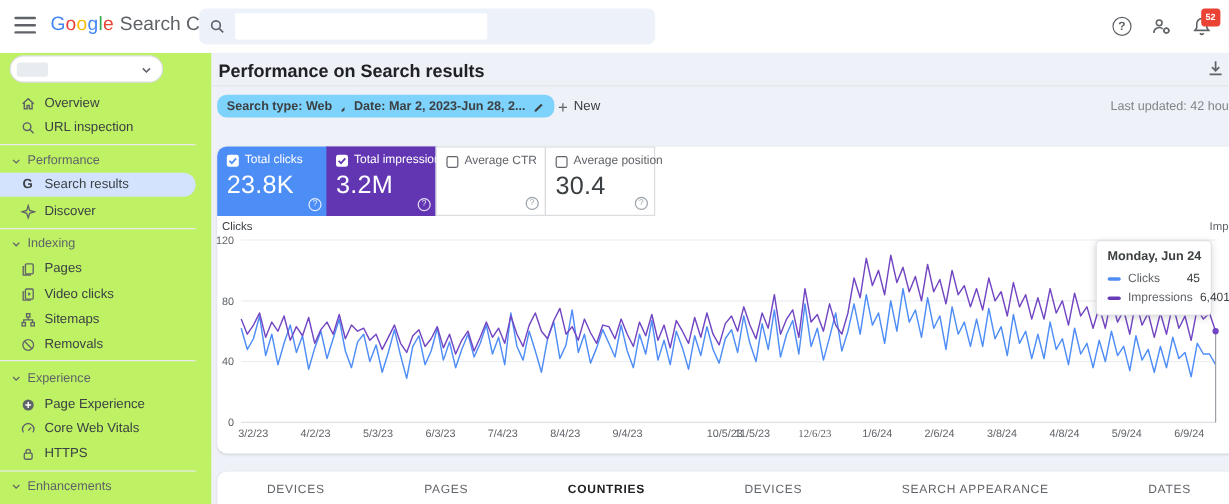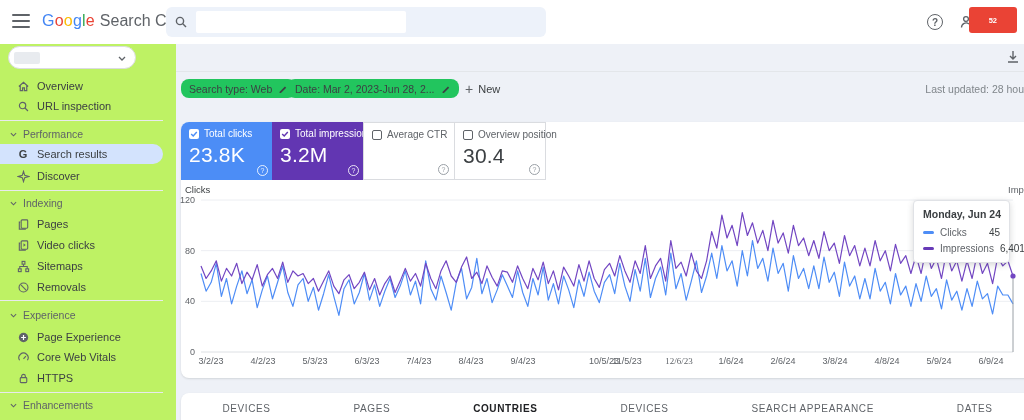--- a/index.html
+++ b/index.html
@@ -15,41 +15,41 @@
   .hamburger { position:absolute; left:12px; top:14px; width:18px; height:14px; cursor:pointer; }
   .hamburger span { display:block; height:2px; background:#5f6368; margin-bottom:4px; border-radius:1px; }
   .brand { position:absolute; left:42px; top:12px; font-size:16px; display:flex; gap:5px; align-items:baseline; }
   .brand .g-letters { font-weight:500; letter-spacing:.2px; }
   .brand .g-rest { color:#5f6368; }
   .searchbar { position:absolute; left:166px; top:7px; width:380px; height:30px; background:#edf2fa; border-radius:6px; display:flex; align-items:center; padding:0 8px; }
   .search-redacted { margin-left:8px; width:210px; height:22px; background:#fff; border-radius:2px; }
   .topbar-right { position:absolute; right:14px; top:0; height:44px; display:flex; align-items:center; gap:16px; }
   .help-circle { width:16px; height:16px; border:1.4px solid #5f6368; border-radius:50%; color:#5f6368; font-size:10px; font-weight:700; display:flex; align-items:center; justify-content:center; cursor:pointer; }
   .bell-wrap { position:relative; cursor:pointer; }
-  .badge { position:absolute; top:-6px; right:-7px; background:#ea4335; color:#fff; font-size:7.5px; font-weight:700; min-width:13px; height:26px; border-radius:3px; display:flex; align-items:center; justify-content:center; padding:0 20px; }
+  .badge { position:absolute; top:-6px; right:-7px; background:#ea4335; color:#fff; font-size:7.5px; font-weight:700; min-width:13px; height:15px; border-radius:3px; display:flex; align-items:center; justify-content:center; padding:0 4px; }
 
   
   .sidebar { position:absolute; top:44px; left:0; width:176px; bottom:0; background:#bef264; z-index:30; }
   .prop-selector { position:absolute; left:8px; top:2px; width:128px; height:23px; border:1px solid #dadce0; border-radius:12px; background:#fff; cursor:pointer; }
   .prop-blur { position:absolute; left:5px; top:5px; width:26px; height:12px; background:#e8ebef; border-radius:2px; }
   .prop-caret { position:absolute; right:9px; top:9px; }
   .nav-item { position:absolute; left:0; width:163px; height:20px; display:flex; align-items:center; cursor:pointer; font-size:11px; color:#3c4043; }
   .nav-item .ico { position:absolute; left:16px; width:14px; height:14px; display:flex; align-items:center; justify-content:center; }
   .nav-item .lbl { position:absolute; left:37px; white-space:nowrap; }
   .nav-item.selected { background:#d3e3fd; border-radius:0 14px 14px 0; }
   .nav-section { position:absolute; left:10px; height:16px; display:flex; align-items:center; gap:6px; font-size:10.5px; color:#5f6368; cursor:pointer; }
   .nav-divider { position:absolute; left:0; width:163px; height:1px; background:#e8eaed; }
   .gicon { font-size:11px; font-weight:700; color:#3c4043; }
 
   
   .content { position:absolute; left:176px; top:44px; right:0; bottom:0; background:#eef1f7; }
   .page-title { position:absolute; left:6px; top:7px; font-size:15px; color:#202124; }
   .export-top { position:absolute; right:3px; top:5px; cursor:pointer; }
   .title-divider { position:absolute; left:0; right:0; top:27px; height:1px; background:#e3e6ea; }
-  .chip { position:absolute; top:35px; height:19px; background:#22c55e; border-radius:8px; display:flex; align-items:center; gap:6px; padding:0 8px; font-size:10.5px; font-weight:400; color:#3c4043; cursor:pointer; white-space:nowrap; }
+  .chip { position:absolute; top:35px; height:19px; background:#7dd3fc; border-radius:8px; display:flex; align-items:center; gap:6px; padding:0 8px; font-size:10.5px; font-weight:700; color:#3c4043; cursor:pointer; white-space:nowrap; }
   .new-btn { position:absolute; top:35px; left:289px; height:19px; display:flex; align-items:center; gap:5px; font-size:11px; color:#3c4043; cursor:pointer; }
   .new-plus { font-size:14px; color:#5f6368; line-height:1; }
   .last-updated { position:absolute; top:39px; right:0; font-size:10.5px; color:#80868b; white-space:nowrap; }
 
   
   .chart-card { position:absolute; left:5px; top:78px; right:-10px; height:256px; background:#fff; border-radius:8px; box-shadow:0 1px 2px rgba(60,64,67,.15); }
   .metric-row { position:absolute; left:0; top:0; display:flex; }
   .metric-card { width:92px; height:58px; background:#fff; border:1px solid #dadce0; margin-left:-1px; position:relative; padding:6px 8px; cursor:pointer; }
   .metric-card:first-child { margin-left:0; border-radius:8px 0 0 0; }
   .metric-card.colored { border:none; }
@@ -259,20 +259,21 @@
 
   <div class="nav-section" style="top:353px">
     <svg width="7" height="5" viewBox="0 0 8 5" fill="none" stroke="#5f6368" stroke-width="1.2">
         <path d="M1 1 L4 4 L7 1"></path>
       </svg>
     <span>Enhancements</span>
   </div>
 </aside>
 
 <main class="content">
+  <h1 class="page-title">Performance on Search results</h1>
   <div class="export-top">
     <svg width="16" height="16" viewBox="0 0 16 16" fill="none" stroke="#5f6368" stroke-width="1.4">
         <path d="M8 2 V9.5 M5 7 L8 10 L11 7 M3 13 H13"></path>
       </svg>
   </div>
   <div class="title-divider"></div>
 
   <div class="chip" style="left:5px">
     <span>Search type: Web</span>
     <svg width="10" height="10" viewBox="0 0 12 12">
@@ -282,21 +283,21 @@
   <div class="chip" style="left:111px">
     <span>Date: Mar 2, 2023-Jun 28, 2...</span>
     <svg width="10" height="10" viewBox="0 0 12 12">
         <path d="M2 9.2 L8.3 2.9 L9.8 4.4 L3.5 10.7 L1.8 10.9 Z" fill="#3c4043"></path>
       </svg>
   </div>
   <div class="new-btn">
     <span class="new-plus">+</span>
     <span>New</span>
   </div>
-  <div class="last-updated">Last updated: 28 hou</div>
+  <div class="last-updated">Last updated: 42 hou</div>
 
   <section class="chart-card">
     <div class="metric-row">
       <div class="metric-card colored" style="background: rgb(76, 141, 246);">
         <div class="metric-label">
           <span class="cbx checked" style="color: rgb(76, 141, 246);">
             <svg width="8" height="8" viewBox="0 0 10 9" fill="none" stroke="currentColor" stroke-width="1.8">
                 <path d="M1.5 4.5 L4 7 L8.5 2"></path>
               </svg>
           </span>
@@ -320,21 +321,21 @@
       <div class="metric-card">
         <div class="metric-label">
           <span class="cbx"></span>
           <span>Average CTR</span>
         </div>
         <div class="metric-help"></div>
       </div>
       <div class="metric-card">
         <div class="metric-label">
           <span class="cbx"></span>
-          <span>Overview position</span>
+          <span>Average position</span>
         </div>
         <div class="metric-value">30.4</div>
         <div class="metric-help"></div>
       </div>
     </div>
 
     <div class="axis-name left">Clicks</div>
     <div class="axis-name right">Impr</div>
 
     <div class="plot" id="plot-wrap">

